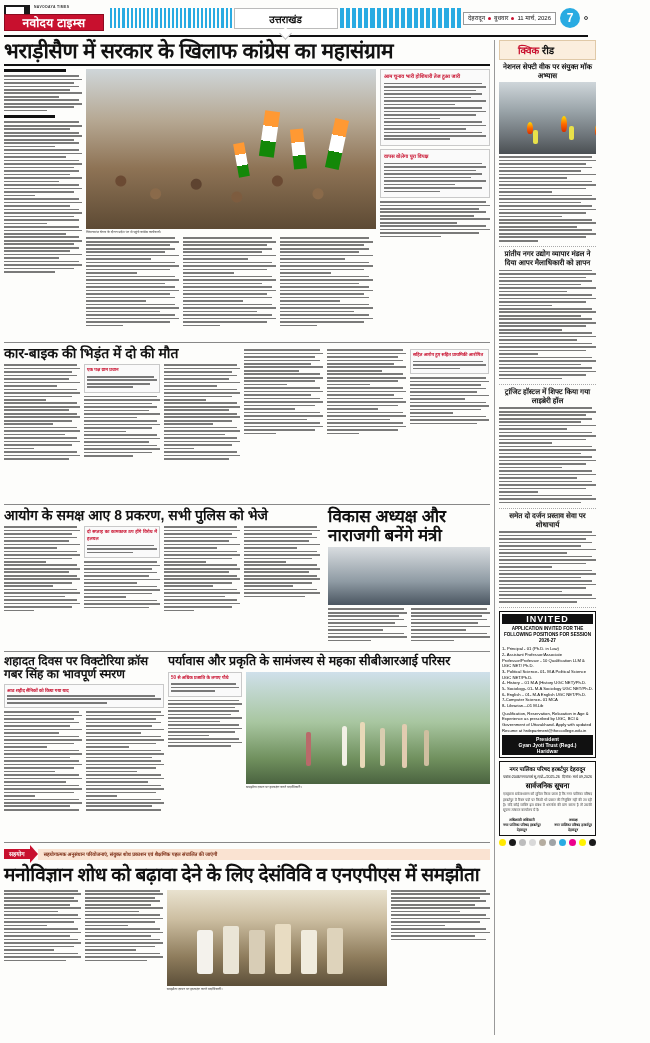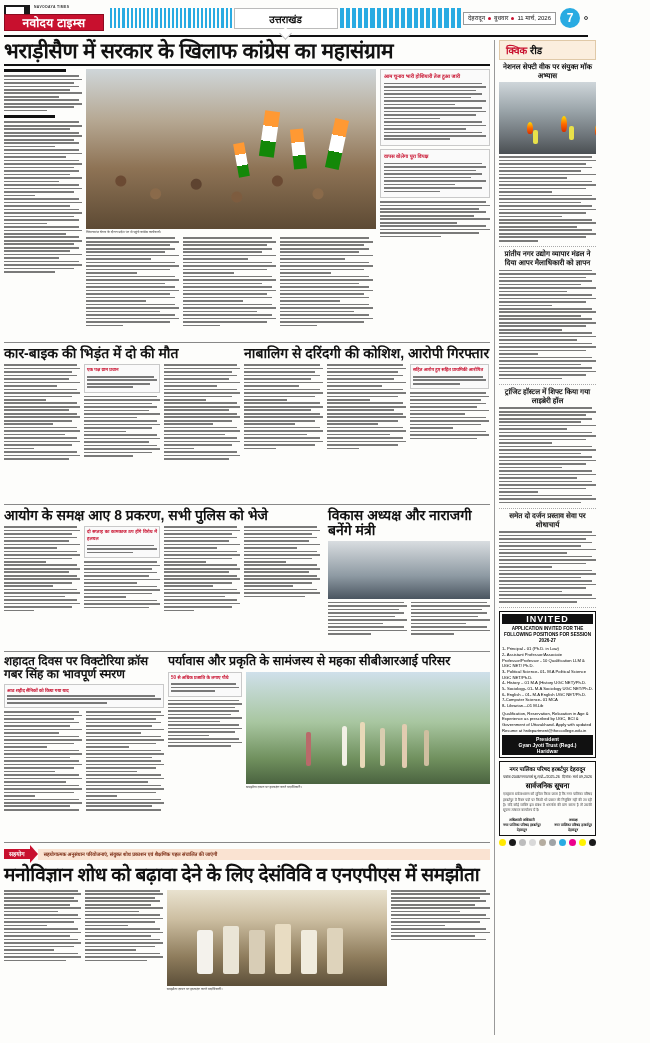--- a/index.html
+++ b/index.html
@@ -38,21 +38,21 @@
   .rule { height:2px; background:#111; margin:2px 0 3px; }
 
   
   .body-grid { display:flex; gap:4px; height:995px; }
   .left-zone { width:486px; position:relative; }
   .right-zone { width:152px; border-left:1px solid #999; padding-left:4px; }
 
   h1.lead { font-size:21px; font-weight:bold; letter-spacing:-.3px; color:#111; line-height:1.05;
             padding-bottom:2px; border-bottom:2px solid #111; margin-bottom:3px;}
   h2.sub { font-size:14px; font-weight:bold; line-height:1.08; color:#111; }
-  h3.sub2 { font-size:14px; font-weight:bold; line-height:1.1; color:#111; }
+  h3.sub2 { font-size:17px; font-weight:bold; line-height:1.1; color:#111; }
 
   .cols { display:flex; gap:4px; }
   .col { font-size:3.6px; line-height:1.48; text-align:justify; color:#2a2a2a; }
 
   
   .tl { background:#555; height:1.6px; margin-bottom:1.9px; opacity:.78; }
   .tl.s90{width:90%} .tl.s96{width:96%} .tl.s70{width:70%} .tl.s80{width:80%}
   .tl.s55{width:55%} .tl.s40{width:40%} .tl.s100{width:100%} .tl.s85{width:85%} .tl.s65{width:65%}
   .tl.hd { height:3px; background:#111; opacity:1; margin-bottom:3px;}
 
@@ -75,21 +75,21 @@
 
   .kicker { display:inline-block; background:#c8102e; color:#fff; font-size:6px; font-weight:bold;
             padding:1px 5px; }
   .kicker-wrap { display:flex; align-items:center; gap:0; }
   .kicker-tail { width:0;height:0;border-left:8px solid #c8102e;border-top:9px solid transparent;border-bottom:9px solid transparent;}
   .kicker-band { flex:1; background:#fae3d2; height:11px; font-size:5px; font-weight:bold; color:#7a2b13;
                  line-height:11px; padding-left:6px; overflow:hidden; white-space:nowrap;}
 
   
   .qr-head { background:#fbeede; border:1px solid #e0c9a8; padding:2px 6px; font-size:10px; font-weight:bold; color:#111;}
-  .qr-head em { color:#c8102e; font-style:normal; }
+  .qr-head em { color:#c8102e; font-style:normal;margin-left:12px; }
   .qr-item { border-bottom:1px dotted #aaa; padding:3px 0; }
   .qr-title { font-size:7.2px; font-weight:bold; line-height:1.2; text-align:center; color:#111; }
 
   
   .blurb { border:1px solid #c9c9c9; background:#fafafa; padding:3px; margin-bottom:3px;}
   .blurb-t { font-size:5.2px; font-weight:bold; color:#c8102e; margin-bottom:2px;}
 
   
   .ad { border:1.5px solid #111; padding:2px; }
   .ad-h { background:#111; color:#fff; text-align:center; font-weight:bold; font-size:9px; letter-spacing:1px; }
@@ -486,21 +486,20 @@
                 <div class="tl s90"></div>
                 <div class="tl s40"></div>
               <div class="tl s96"></div>
                 <div class="tl s100"></div>
                 <div class="tl s85"></div>
             </div>
           </div>
         </div>
 
         <div style="width:246px;">
-          <h2 class="sub">नाबालिग से दरिंदगी की कोशिश, आरोपी गिरफ्तार</h2>
           <div class="cols" style="margin-top:3px;">
             <div class="col" style="width:79px;">
               <div class="tl s96"></div>
                 <div class="tl s100"></div>
                 <div class="tl s90"></div>
                 <div class="tl s96"></div>
               <div class="tl s85"></div>
                 <div class="tl s100"></div>
                 <div class="tl s70"></div>
               <div class="tl s96"></div>

